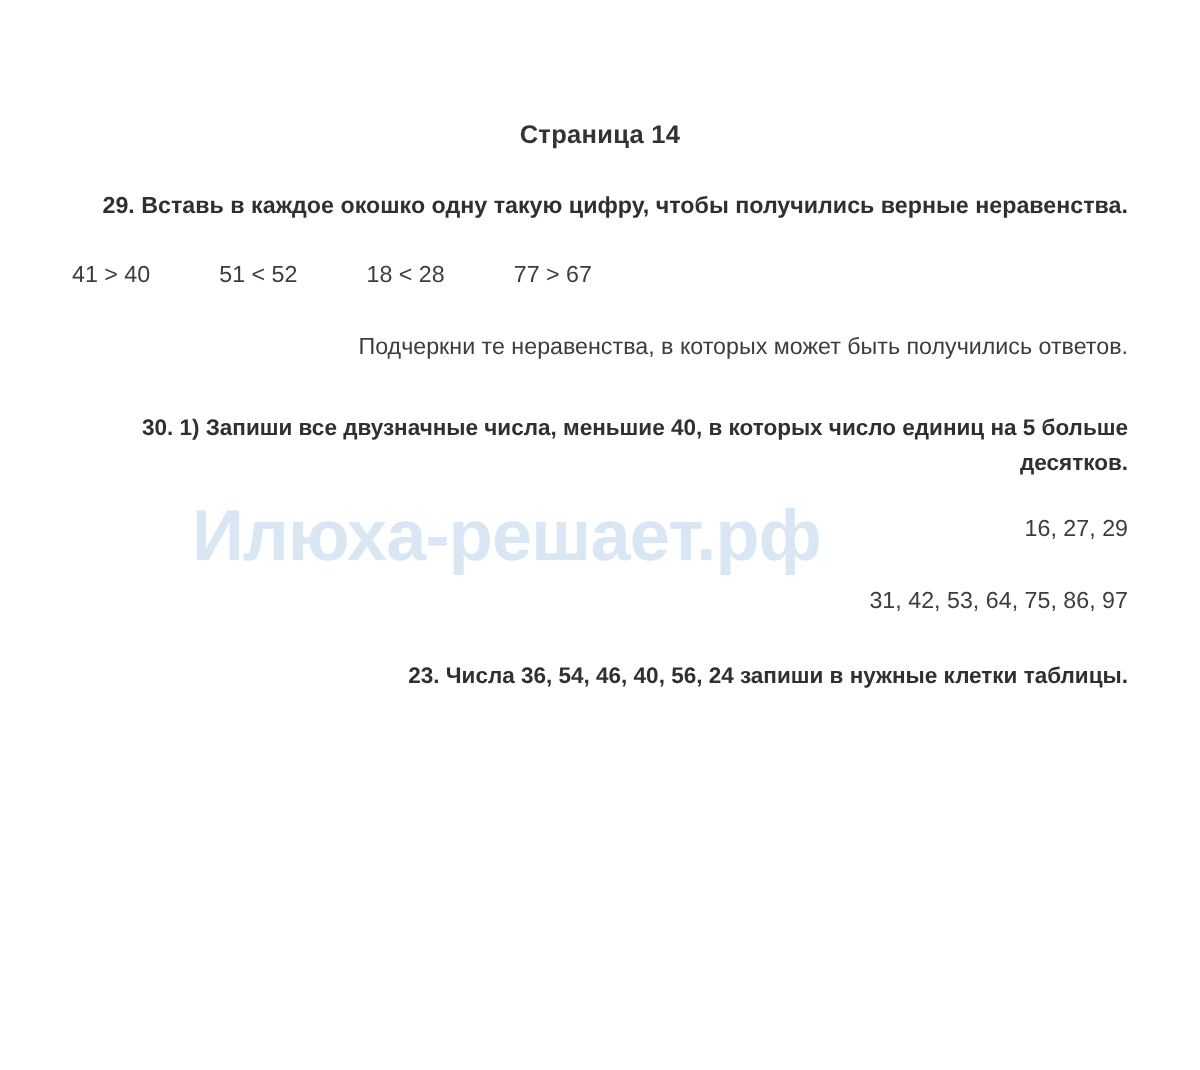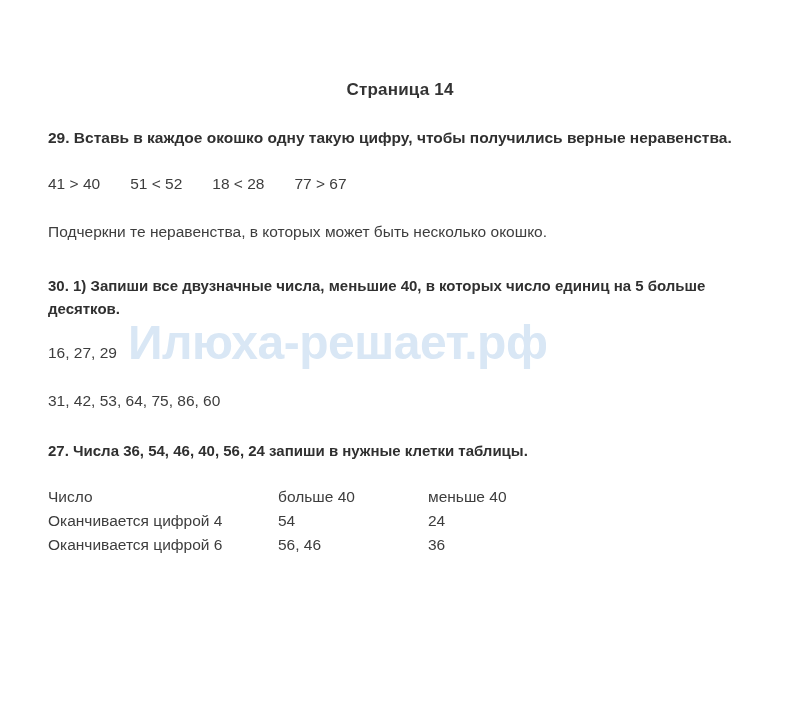--- a/index.html
+++ b/index.html
@@ -35,27 +35,29 @@
     font-size: 15.5px;
     line-height: 1.5;
     color: #3d3d3d;
   }
   .task-bold {
     font-weight: bold;
     color: #303030;
   }
   .block {
     margin-bottom: 22px;
+    text-align: right;
   }
   .ineq-row {
     margin: 26px 0 30px 0;
     font-size: 15.5px;
     color: #3d3d3d;
     display: flex;
     align-items: baseline;
+    gap: 16px;
   }
   .ineq {
     margin-right: 30px;
     white-space: nowrap;
   }
   .ineq.underlined {
     text-underline-offset: 3px;
   }
   .note {
     font-size: 15.5px;
@@ -72,21 +74,21 @@
   .heading {
     font-size: 15px;
     font-weight: bold;
     color: #303030;
     line-height: 1.5;
     margin: 0 0 0 0;
   }
   .watermark {
     position: absolute;
     left: 128px;
-    top: 299px;
+    top: 314px;
     font-size: 48px;
     font-weight: bold;
     color: #d9e7f5;
     letter-spacing: -0.5px;
     z-index: 1;
     pointer-events: none;
     white-space: nowrap;
   }
   table.grid {
     border-collapse: collapse;
@@ -114,49 +116,30 @@
   <div class="block">
     <div class="task task-bold">29. Вставь в каждое окошко одну такую цифру, чтобы получились верные неравенства.</div>
 
     <div class="ineq-row">
       <span class="ineq">41 &gt; 40</span>
       <span class="ineq underlined">51 &lt; 52</span>
       <span class="ineq">18 &lt; 28</span>
       <span class="ineq underlined">77 &gt; 67</span>
     </div>
 
-    <div class="note">Подчеркни те неравенства, в которых может быть несколько окошко.</div>
+    <div class="note">Подчеркни те неравенства, в которых может быть получились ответов.</div>
   </div>
 
   <div class="block">
     <div class="heading">30. 1) Запиши все двузначные числа, меньшие 40, в которых число единиц на 5 больше десятков.</div>
     <div class="answer">16, 27, 29</div>
 
-    <div class="answer">31, 42, 53, 64, 75, 86, 60</div>
+    <div class="answer">31, 42, 53, 64, 75, 86, 97</div>
   </div>
 
   <div class="block">
-    <div class="heading">27. Числа 36, 54, 46, 40, 56, 24 запиши в нужные клетки таблицы.</div>
+    <div class="heading">23. Числа 36, 54, 46, 40, 56, 24 запиши в нужные клетки таблицы.</div>
 
-    <table class="grid">
-      <tbody>
-          <tr>
-        <td class="col-label">Число</td>
-        <td class="col-more">больше 40</td>
-        <td class="col-less">меньше 40</td>
-      </tr>
-      <tr>
-        <td class="col-label">Оканчивается цифрой 4</td>
-        <td class="col-more cell-center-a">54</td>
-        <td class="col-less">24</td>
-      </tr>
-      <tr>
-        <td class="col-label">Оканчивается цифрой 6</td>
-        <td class="col-more cell-center-b">56, 46</td>
-        <td class="col-less">36</td>
-      </tr>
-    </tbody>
-      </table>
   </div>
 
   <div class="watermark">Илюха-решает.рф</div>
 
 </div>
 
 </body></html>

